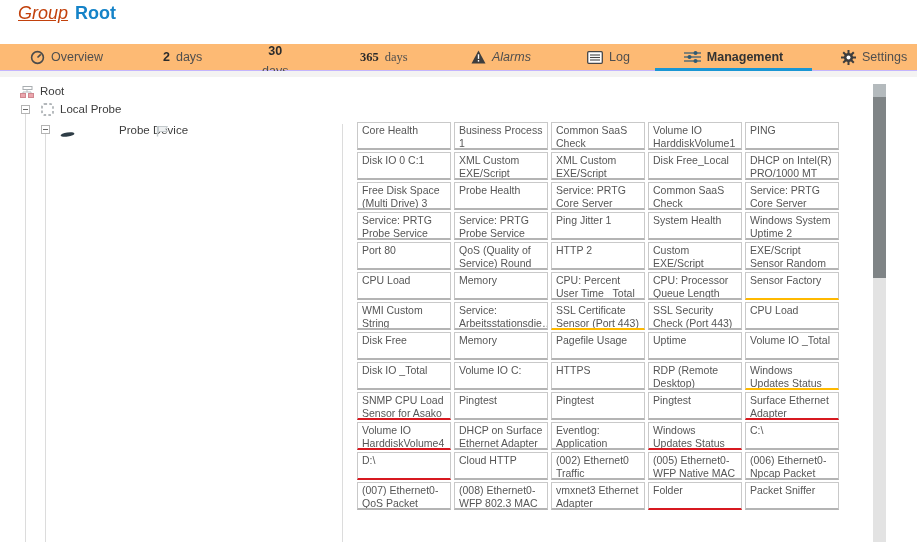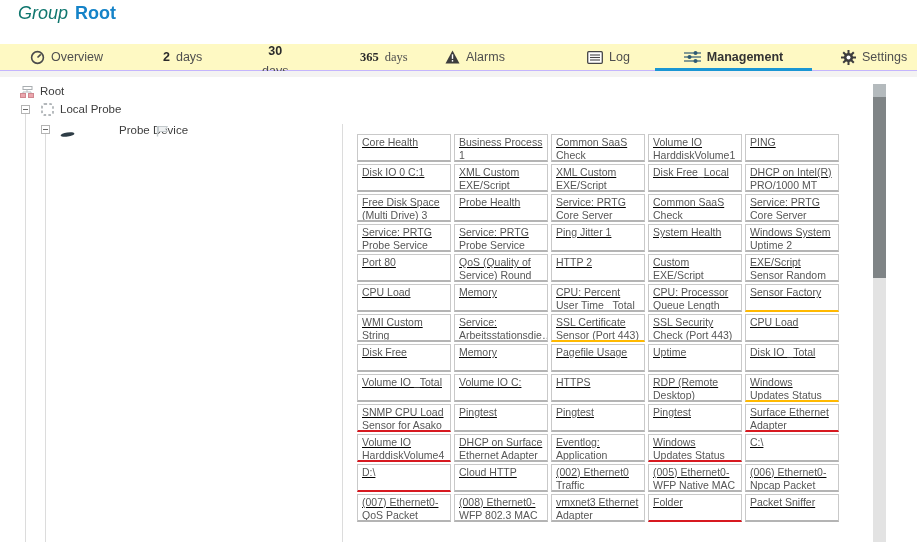--- a/index.html
+++ b/index.html
@@ -1,46 +1,46 @@
 <!DOCTYPE html>
 <html style="--c-accent: #1a96d3; --c-gray: #b4b4b4; --c-warning: #ffb900; --c-down: #d71920;"><head>
 <meta charset="utf-8">
 <style>
   html,body{margin:0;padding:0;background:#fff;}
   body{font-family:"Liberation Sans", sans-serif;}
   #app{position:relative;width:917px;height:542px;overflow:hidden;background:#fff;}
 
   
   .page-title{position:absolute;left:18px;top:1px;font-size:18px;line-height:24px;}
-  .title-type{font-style:italic;color:#0f766e;margin-right:7px;}
+  .title-type{font-style:italic;color:#c2410c;margin-right:7px;text-decoration:underline;}
   .title-name{font-weight:bold;color:#1583c8;}
 
   
-  .tabbar{position:absolute;left:0;top:44px;width:917px;height:26px;border-bottom:5px solid #c4b5fd;background:#fef9c3;}
+  .tabbar{position:absolute;left:0;top:44px;width:917px;height:26px;border-bottom:5px solid #c4b5fd;background:#fdba74;}
   .tab{position:absolute;top:0;height:26px;display:flex;align-items:center;gap:6px;
        font-size:12.5px;color:#4f4f4f;cursor:pointer;white-space:nowrap;}
   .tab .num{font-weight:bold;color:#2b2b2b;}
   .tab.active{font-weight:bold;color:#333;justify-content:center;}
   .tab.active .underline{position:absolute;left:0;right:0;bottom:-1px;height:3px;background:var(--c-accent,#1a96d3);}
   .tab svg{display:block;}
 
   
   .content{position:absolute;left:0;top:71px;width:917px;height:471px;background:#fff;}
   .content-top-band{position:absolute;left:0;top:0;width:917px;height:6px;background:#f4f3f2;}
 
   
   .tree-label{position:absolute;font-size:11.5px;color:#3c3c3c;white-space:nowrap;cursor:pointer;}
   .tree-icon{position:absolute;}
   .minusbox{position:absolute;width:9px;height:9px;box-sizing:border-box;border:1px solid #b4b4b4;
             background:linear-gradient(#666,#666) center / 5px 1px no-repeat,#fff;cursor:pointer;}
   .vline{position:absolute;width:1px;background:#dcdcdc;}
 
   
-  .grid{position:absolute;left:357px;top:63px;display:grid;
-        grid-template-columns:repeat(5,94px);grid-auto-rows:28px;column-gap:3px;row-gap:2px;text-decoration:underline;}
+  .grid{position:absolute;left:357px;top:51px;display:grid;
+        grid-template-columns:repeat(5,94px);grid-auto-rows:28px;column-gap:3px;row-gap:2px;}
   .cell{box-sizing:border-box;background:#fff;border:1px solid #c9c9c9;border-bottom:2px solid var(--c-gray,#b4b4b4);
         padding:1px 4px 0 4px;font-size:10.5px;line-height:12.5px;color:#565656;overflow:hidden;cursor:pointer;}
   .cell.warning{border-bottom-color:var(--c-warning,#ffb900);}
   .cell.down{border-bottom-color:var(--c-down,#d71920);}
 
   
   .sb-track{position:absolute;left:873px;top:13px;width:13px;height:458px;background:#e3e3e3;}
   .sb-cap{position:absolute;left:873px;top:13px;width:13px;height:13px;background:#b4babd;}
   .sb-thumb{position:absolute;left:873px;top:26px;width:13px;height:181px;background:#7f8486;cursor:pointer;}
 </style>
@@ -68,21 +68,21 @@
       <span>days</span>
     </div>
     <div class="tab" style="left:262px;flex-direction:column;">
       <span class="num">30</span>
       <span>days</span>
     </div>
     <div class="tab" style="left:360px;font-family:Liberation Serif, serif;">
       <span class="num">365</span>
       <span>days</span>
     </div>
-    <div class="tab" style="left:445px;">
+    <div class="tab" style="left:471px;font-style:italic;">
       <span>
         <svg width="15" height="14" viewBox="0 0 15 14">
             <path d="M7.5 0.5 L14.5 13.5 H0.5 Z" fill="#3d3d3d"></path>
             <rect x="6.8" y="4.3" width="1.4" height="4.6" fill="#fff"></rect>
             <rect x="6.8" y="10" width="1.4" height="1.6" fill="#fff"></rect>
           </svg>
       </span>
       <span>Alarms</span>
     </div>
     <div class="tab" style="left:587px;">
@@ -203,22 +203,22 @@
         <div class="cell warning">Sensor Factory</div>
         <div class="cell gray">WMI Custom String</div>
         <div class="cell gray">Service: Arbeitsstationsdie…</div>
         <div class="cell warning">SSL Certificate Sensor (Port 443)</div>
         <div class="cell gray">SSL Security Check (Port 443)</div>
         <div class="cell gray">CPU Load</div>
         <div class="cell gray">Disk Free</div>
         <div class="cell gray">Memory</div>
         <div class="cell gray">Pagefile Usage</div>
         <div class="cell gray">Uptime</div>
+        <div class="cell gray">Volume IO _Total</div>
         <div class="cell gray">Disk IO _Total</div>
-        <div class="cell gray">Volume IO _Total</div>
         <div class="cell gray">Volume IO C:</div>
         <div class="cell gray">HTTPS</div>
         <div class="cell gray">RDP (Remote Desktop)</div>
         <div class="cell warning">Windows Updates Status</div>
         <div class="cell down">SNMP CPU Load Sensor for Asako</div>
         <div class="cell gray">Pingtest</div>
         <div class="cell gray">Pingtest</div>
         <div class="cell gray">Pingtest</div>
         <div class="cell down">Surface Ethernet Adapter</div>
         <div class="cell down">Volume IO HarddiskVolume4</div>

